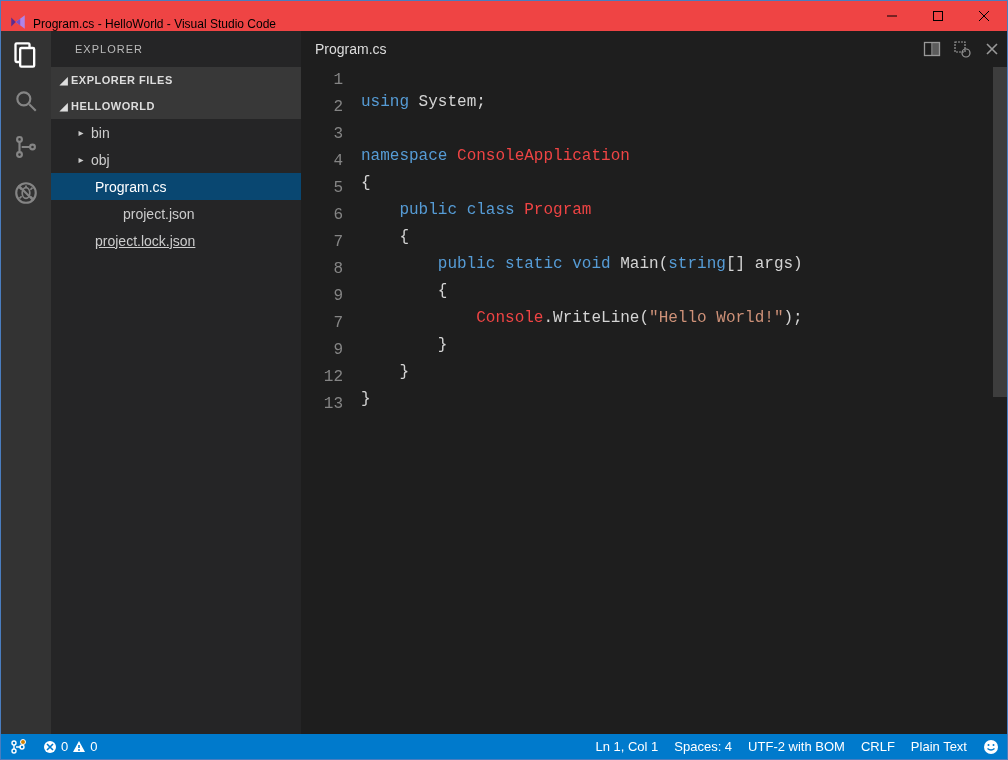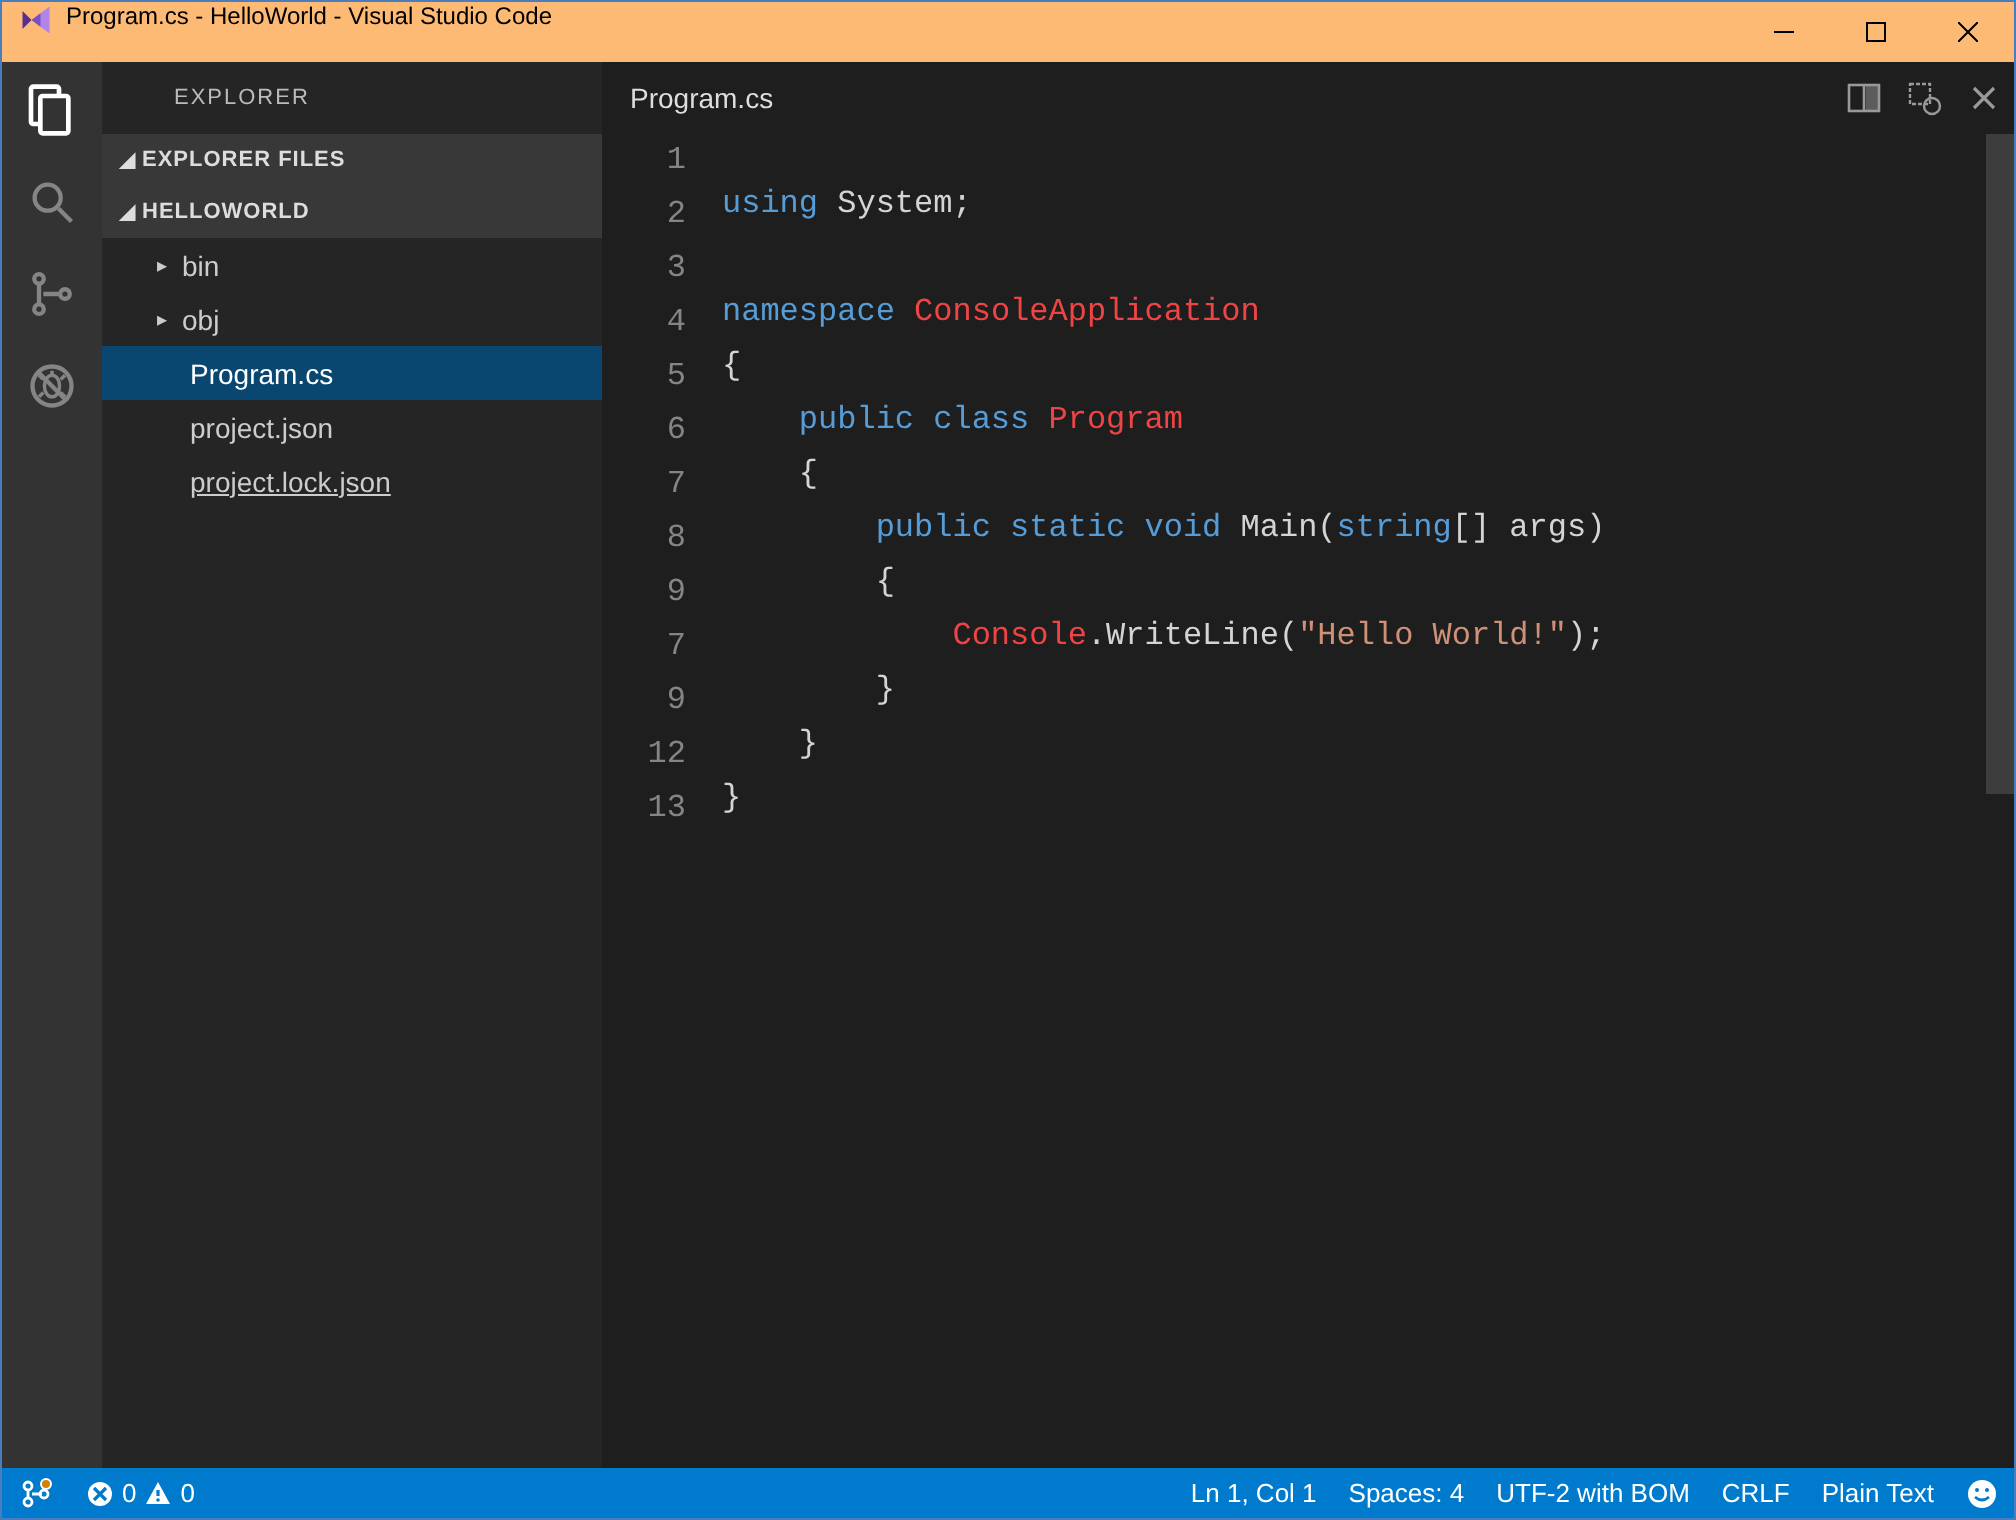--- a/index.html
+++ b/index.html
@@ -1,32 +1,32 @@
 <!DOCTYPE html>
 <html><head>
 <meta charset="utf-8">
 <style>
   html, body { margin:0; padding:0; width:1008px; height:760px; font-family:"Segoe UI",Arial,sans-serif; background:#fff; overflow:hidden; }
   .window { width:1008px; height:760px; display:flex; flex-direction:column; border:1px solid #4a7dbf; box-sizing:border-box; }
   
-  .titlebar { height:30px; background:#fdba74; display:flex; align-items:flex-start; }
+  .titlebar { height:30px; background:#ef4444; display:flex; align-items:flex-end; }
   .titlebar .app-icon { width:18px; height:18px; margin:0 6px 0 8px; }
   .titlebar .title { font-size:12px; color:#000; flex:none; }
   .titlebar .spacer { flex:1; }
   .titlebar .winbtn { width:46px; height:30px; display:flex; align-items:center; justify-content:center; font-size:14px; color:#000; }
   
   .menubar { height:22px; background:#fff; display:flex; align-items:center; padding-left:4px; font-size:13px; color:#000; }
   .menubar .menuitem { padding:2px 8px; }
   
   .workbench { flex:1; display:flex; background:#1e1e1e; min-height:0; }
   .activitybar { width:50px; background:#333333; display:flex; flex-direction:column; align-items:center; padding-top:10px; gap:18px; }
   .activitybar .ab-icon { width:28px; height:28px; color:#858585; display:flex; align-items:center; justify-content:center; }
   .activitybar .ab-icon.active { color:#fff; }
   .sidebar { width:250px; background:#252526; display:flex; flex-direction:column; color:#ccc; }
-  .sidebar-title { height:36px; display:flex; align-items:center; padding-left:36px; font-size:11px; letter-spacing:1px; color:#bbb; }
+  .sidebar-title { height:36px; display:flex; align-items:center; padding-left:24px; font-size:11px; letter-spacing:1px; color:#bbb; }
   .section-header { height:26px; background:#383838; display:flex; align-items:center; padding-left:6px; font-size:11px; font-weight:700; letter-spacing:0.5px; color:#ddd; }
   .section-header .tw { width:14px; display:inline-block; text-align:center; font-size:10px; }
   .tree { font-size:14px; color:#ccc; }
   .tree-row { height:27px; display:flex; align-items:center; }
   .tree-row .tw { width:12px; font-size:10px; color:#ccc; text-align:center; }
   .tree-row.selected { background:#094771; color:#fff; }
   .editor { flex:1; display:flex; flex-direction:column; background:#1e1e1e; min-width:0; position:relative; }
   .editor-tabs { height:36px; display:flex; align-items:center; padding-left:14px; color:#ddd; font-size:14px; }
   .editor-tabs .tab-title { flex:none; }
   .editor-tabs .tab-spacer { flex:1; }
@@ -133,21 +133,21 @@
             <span class="tw">▸</span>
             <span style="padding-left: 4px;">bin</span>
           </div>
           <div class="tree-row" style="padding-left: 24px;">
             <span class="tw">▸</span>
             <span style="padding-left: 4px;">obj</span>
           </div>
           <div class="tree-row selected" style="padding-left: 44px;">
             <span style="padding-left: 0px;">Program.cs</span>
           </div>
-          <div class="tree-row" style="padding-left: 44px;">
+          <div class="tree-row" style="padding-left: 44px; margin-left: 28px;">
             <span style="padding-left: 0px;">project.json</span>
           </div>
           <div class="tree-row" style="padding-left: 44px; text-decoration: underline;">
             <span style="padding-left: 0px;">project.lock.json</span>
           </div>
         </div>
     </div>
 
     <div class="editor">
       <div class="editor-tabs">

